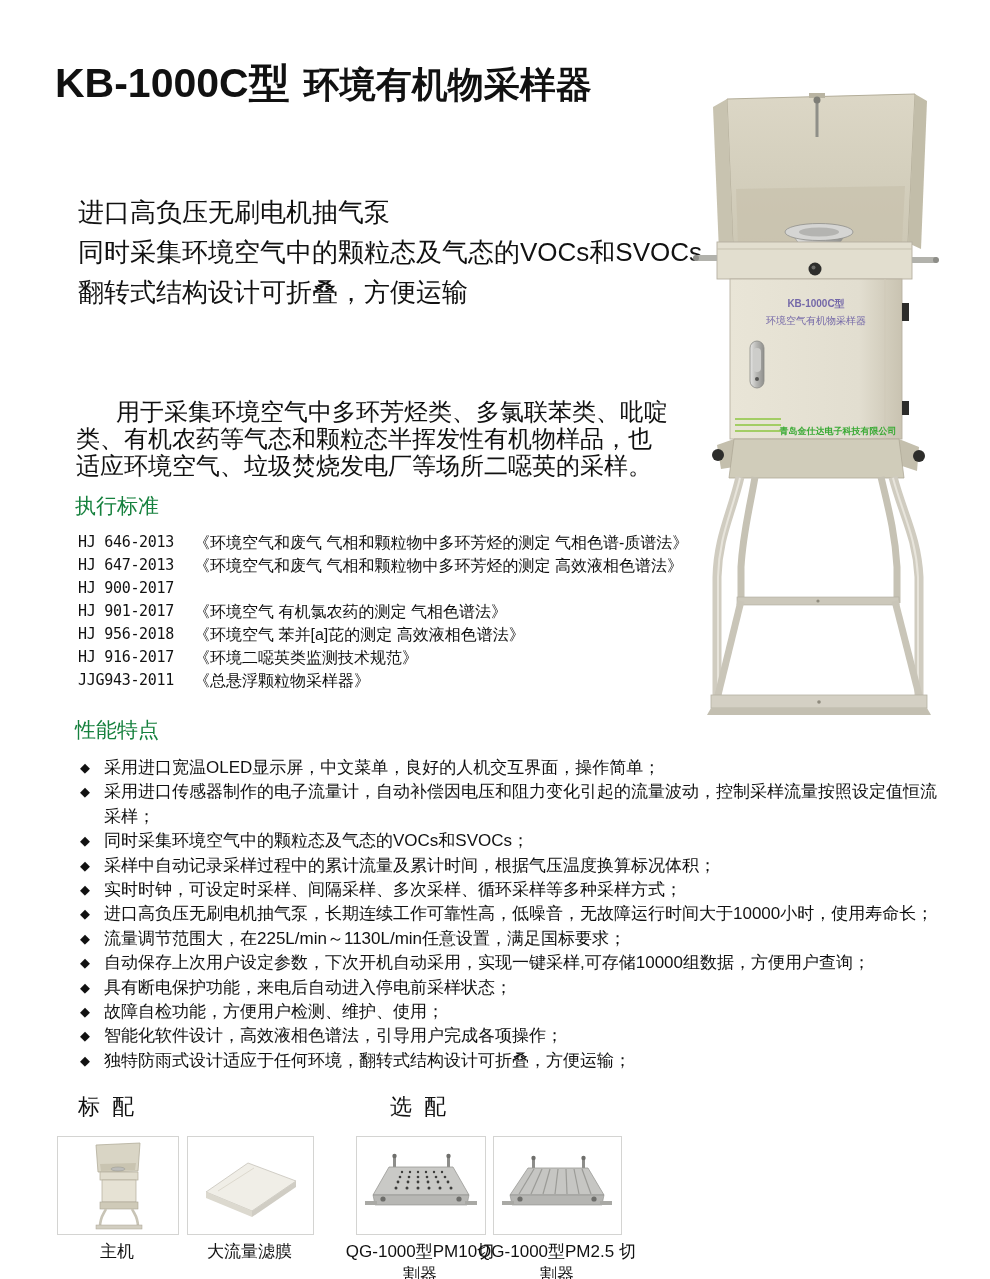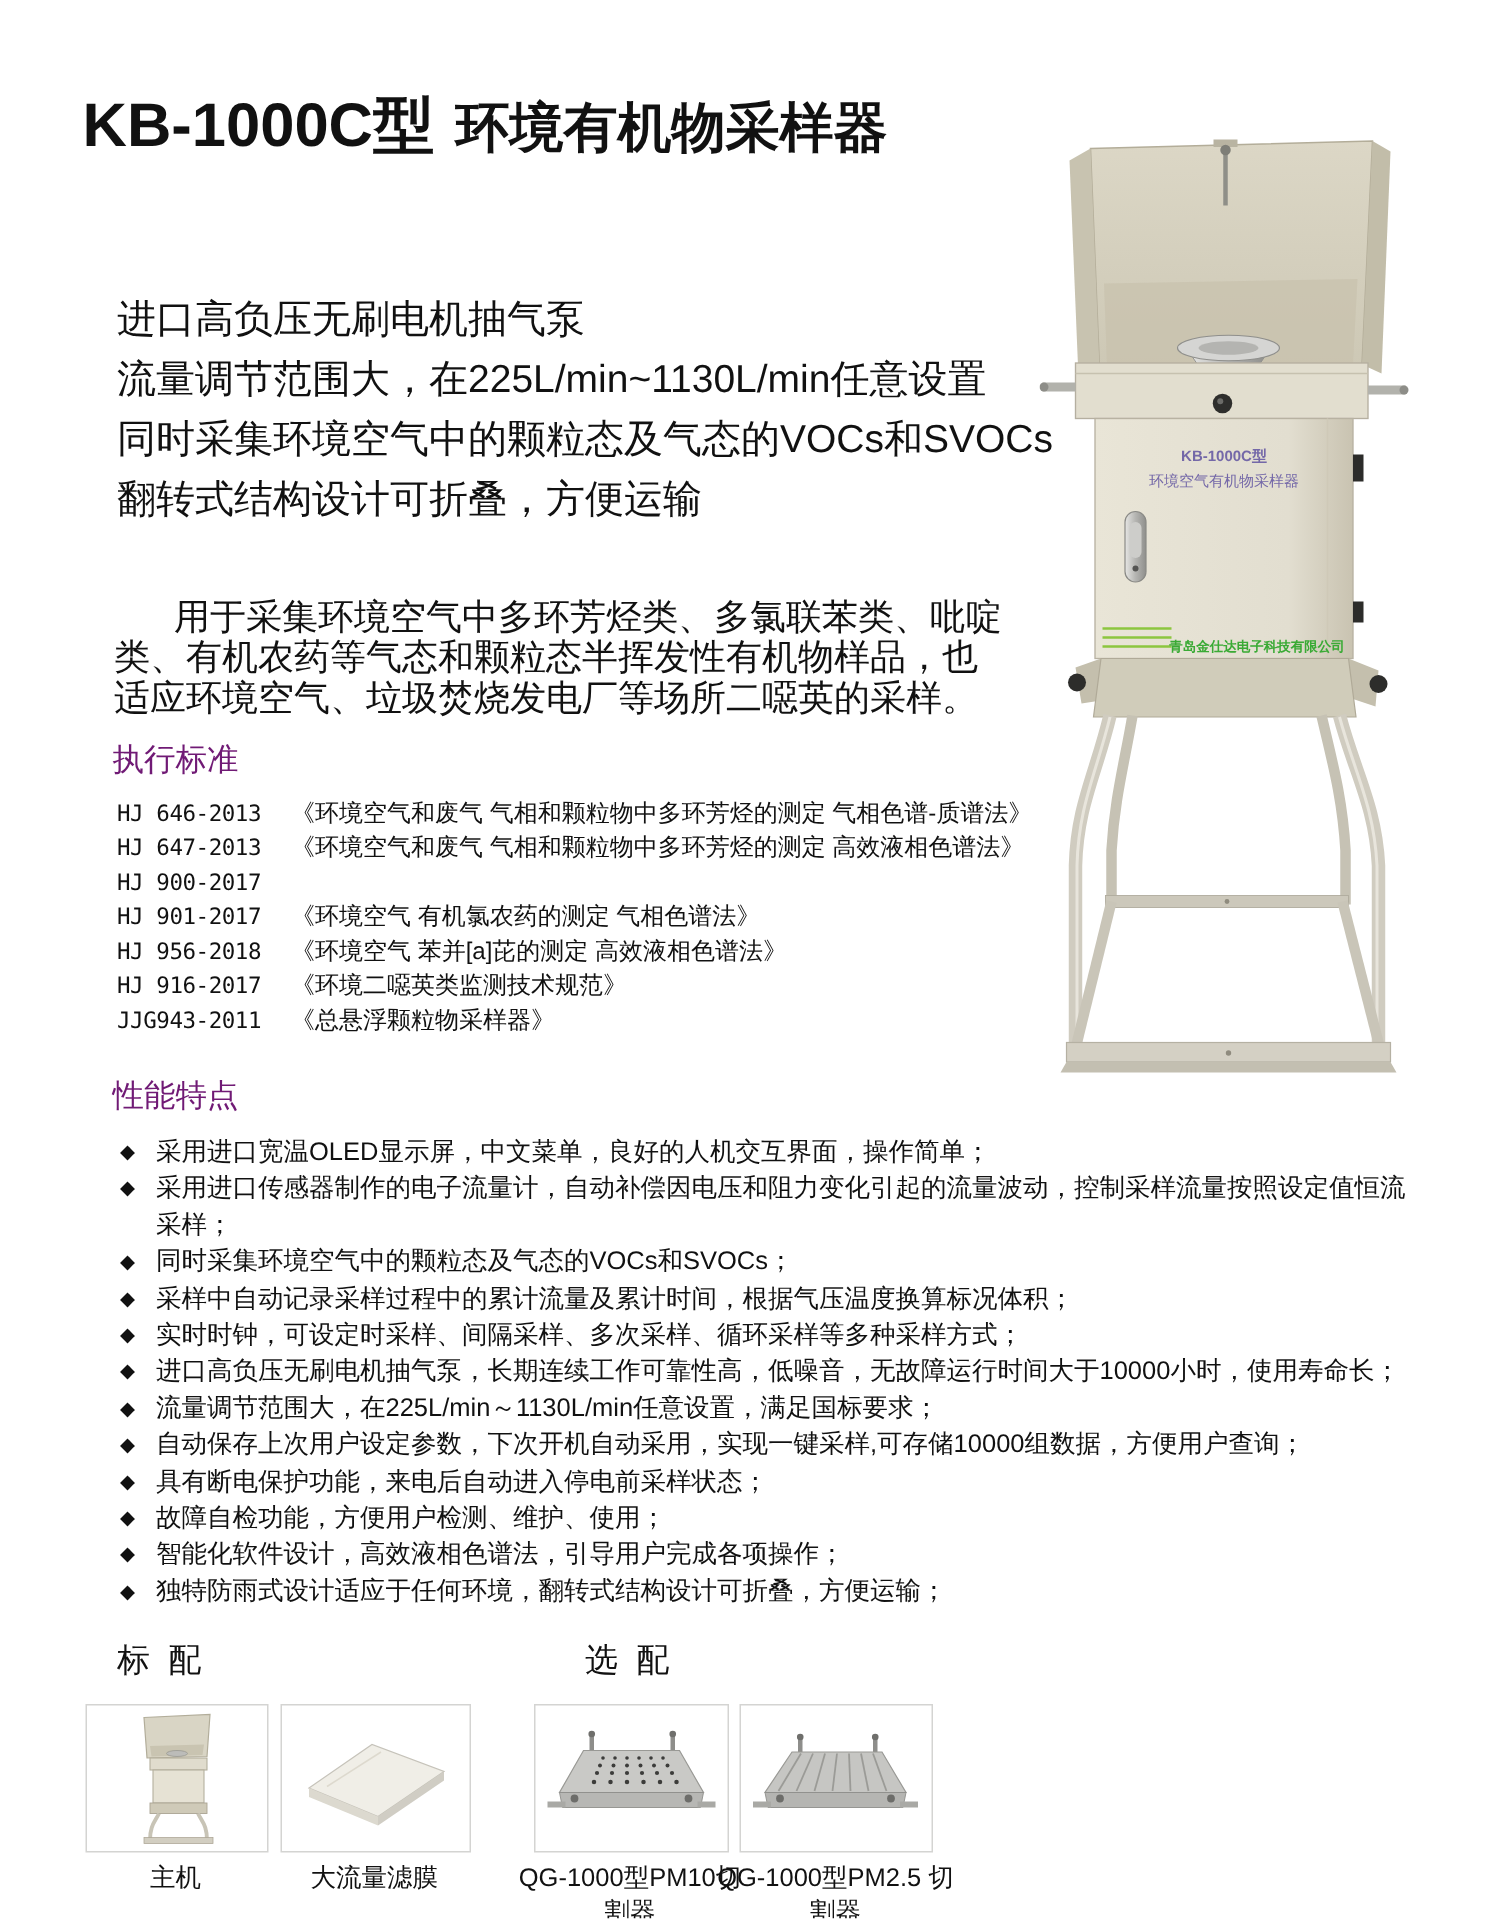--- a/index.html
+++ b/index.html
@@ -12,21 +12,21 @@
   .title{position:absolute;left:55px;top:56px;white-space:nowrap;}
   .title .model{font-size:41px;font-weight:800;letter-spacing:0px;}
   .title .pname{font-size:36px;font-weight:700;margin-left:14px;}
   
   .highlights{position:absolute;left:78px;top:192px;width:640px;}
   .highlights div{font-size:26px;line-height:40px;font-weight:400;white-space:nowrap;}
   
   .intro{position:absolute;left:76px;top:398px;width:595px;margin:0;
     font-size:24px;line-height:27px;text-indent:40px;}
   
-  .sec{position:absolute;left:75px;margin:0;font-size:21px;font-weight:400;color:#701a75;}
+  .sec{position:absolute;left:75px;margin:0;font-size:21px;font-weight:400;color:#15803d;}
   .std-head{top:492px;}
   .feat-head{top:716px;}
   
   .standards{position:absolute;left:78px;top:531px;}
   .std-row{display:flex;line-height:23px;font-size:16px;}
   .std-code{width:116px;font-family:"DejaVu Sans Mono","Liberation Mono",monospace;
     font-size:15px;letter-spacing:-0.3px;}
   .std-title{white-space:nowrap;}
   
   .features{position:absolute;left:80px;top:756px;width:858px;margin:0;padding:0;list-style:none;}
@@ -56,21 +56,20 @@
 <body>
 
 <div class="page">
 
   <header class="title">
     <span class="model">KB-1000C型</span><span class="pname">环境有机物采样器</span>
   </header>
 
   <div class="highlights">
     <div>进口高负压无刷电机抽气泵</div>
-    <div>流量调节范围大，在225L/min~1130L/min任意设置</div>
     <div>同时采集环境空气中的颗粒态及气态的VOCs和SVOCs</div>
     <div>翻转式结构设计可折叠，方便运输</div>
   </div>
 
   <p class="intro">用于采集环境空气中多环芳烃类、多氯联苯类、吡啶类、有机农药等气态和颗粒态半挥发性有机物样品，也适应环境空气、垃圾焚烧发电厂等场所二噁英的采样。</p>
 
   <h2 class="sec std-head">执行标准</h2>
   <div class="standards">
     <div class="std-row">
       <span class="std-code">HJ 646-2013</span>

